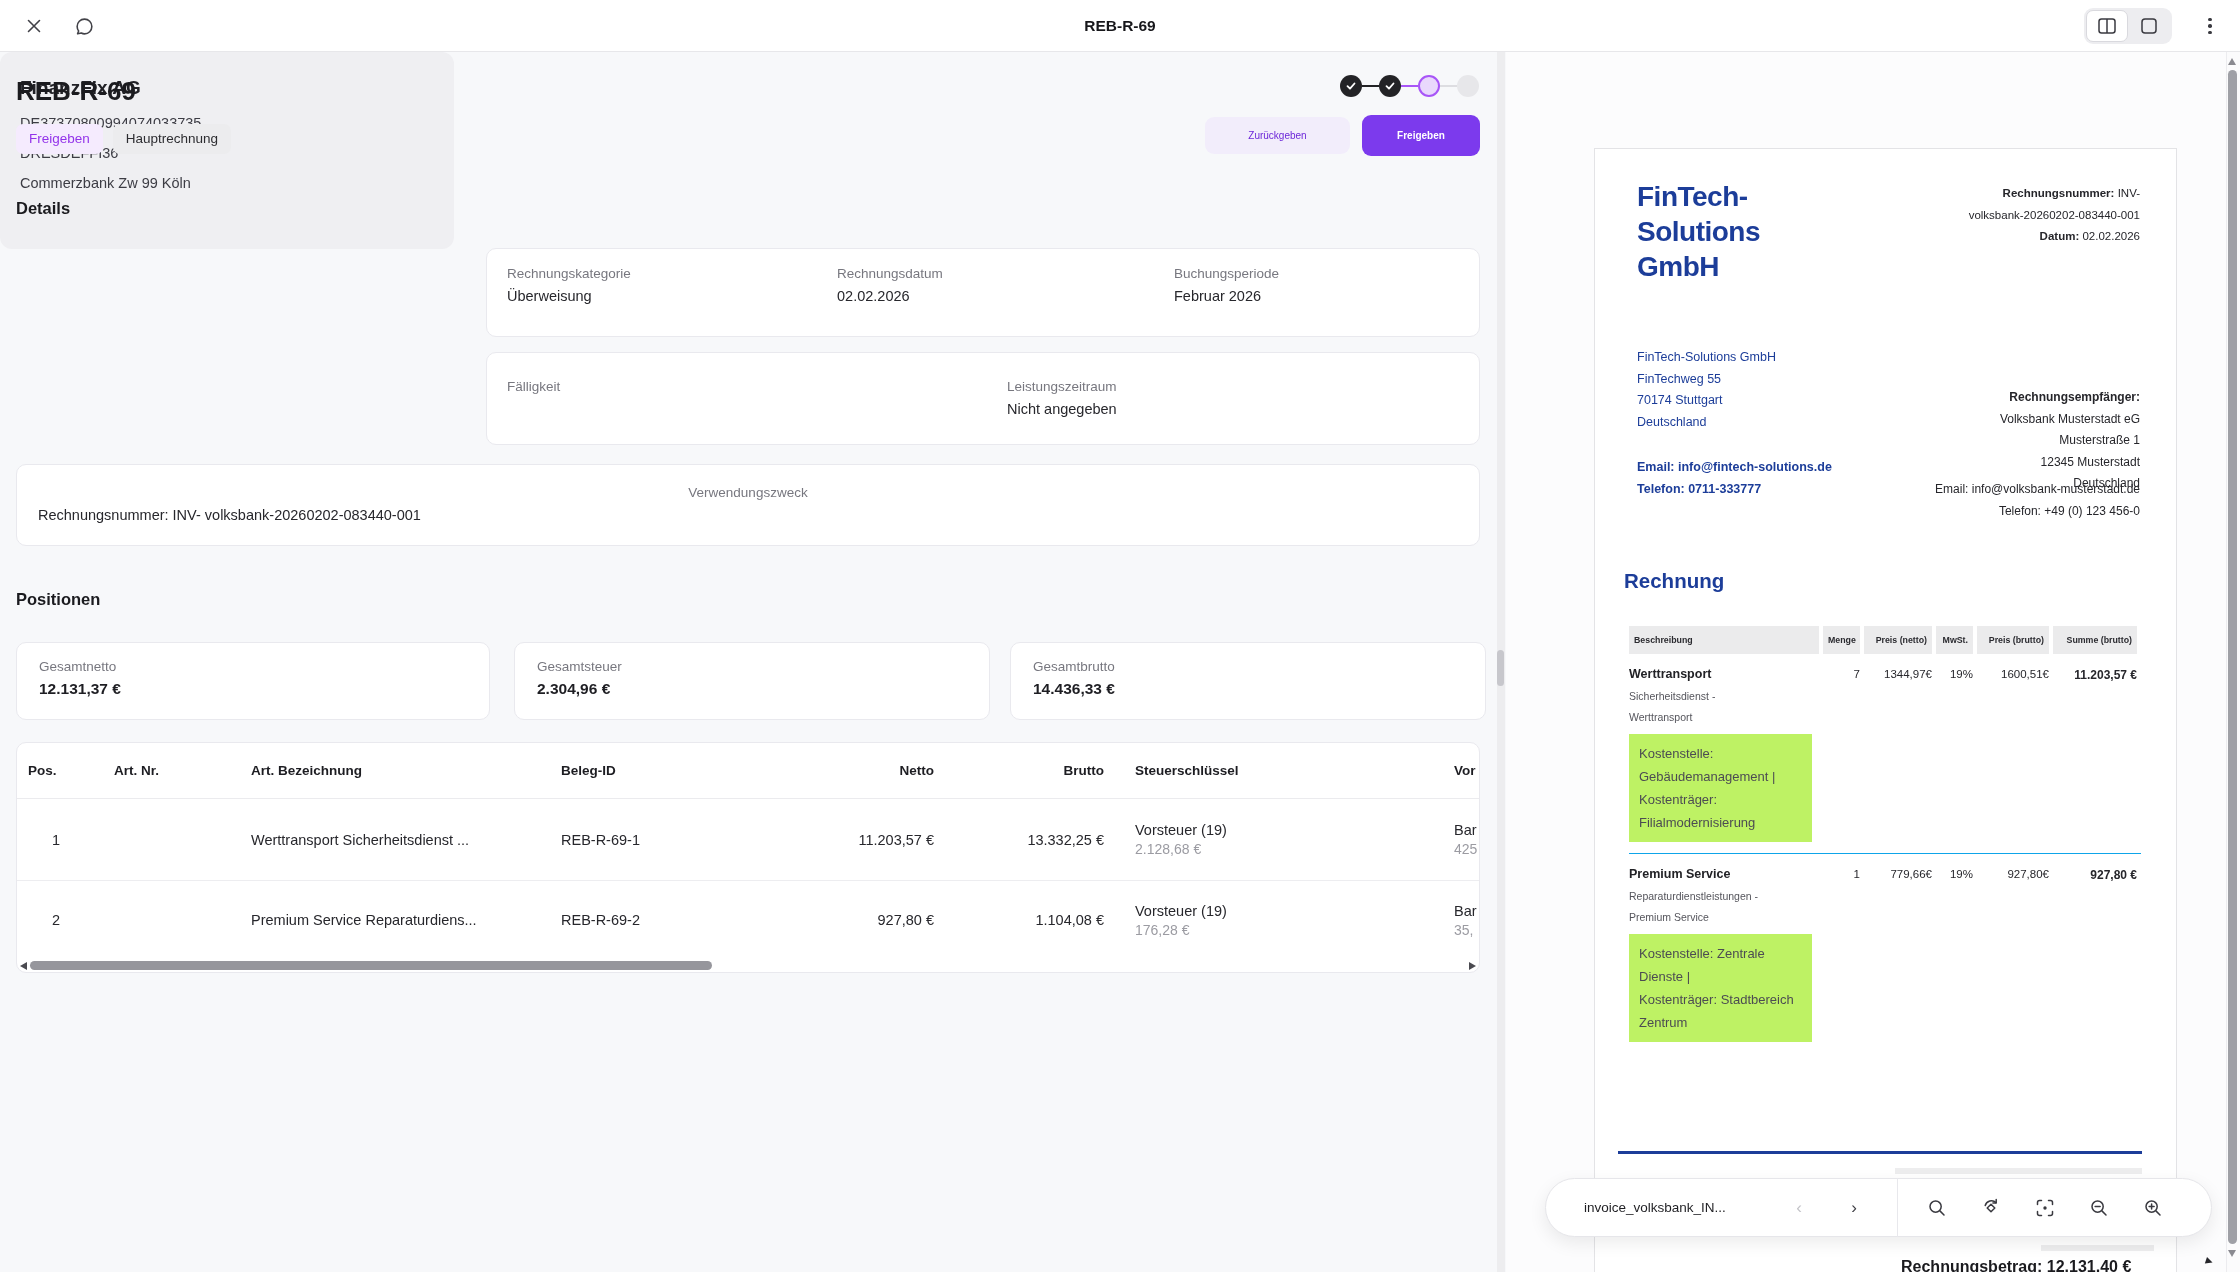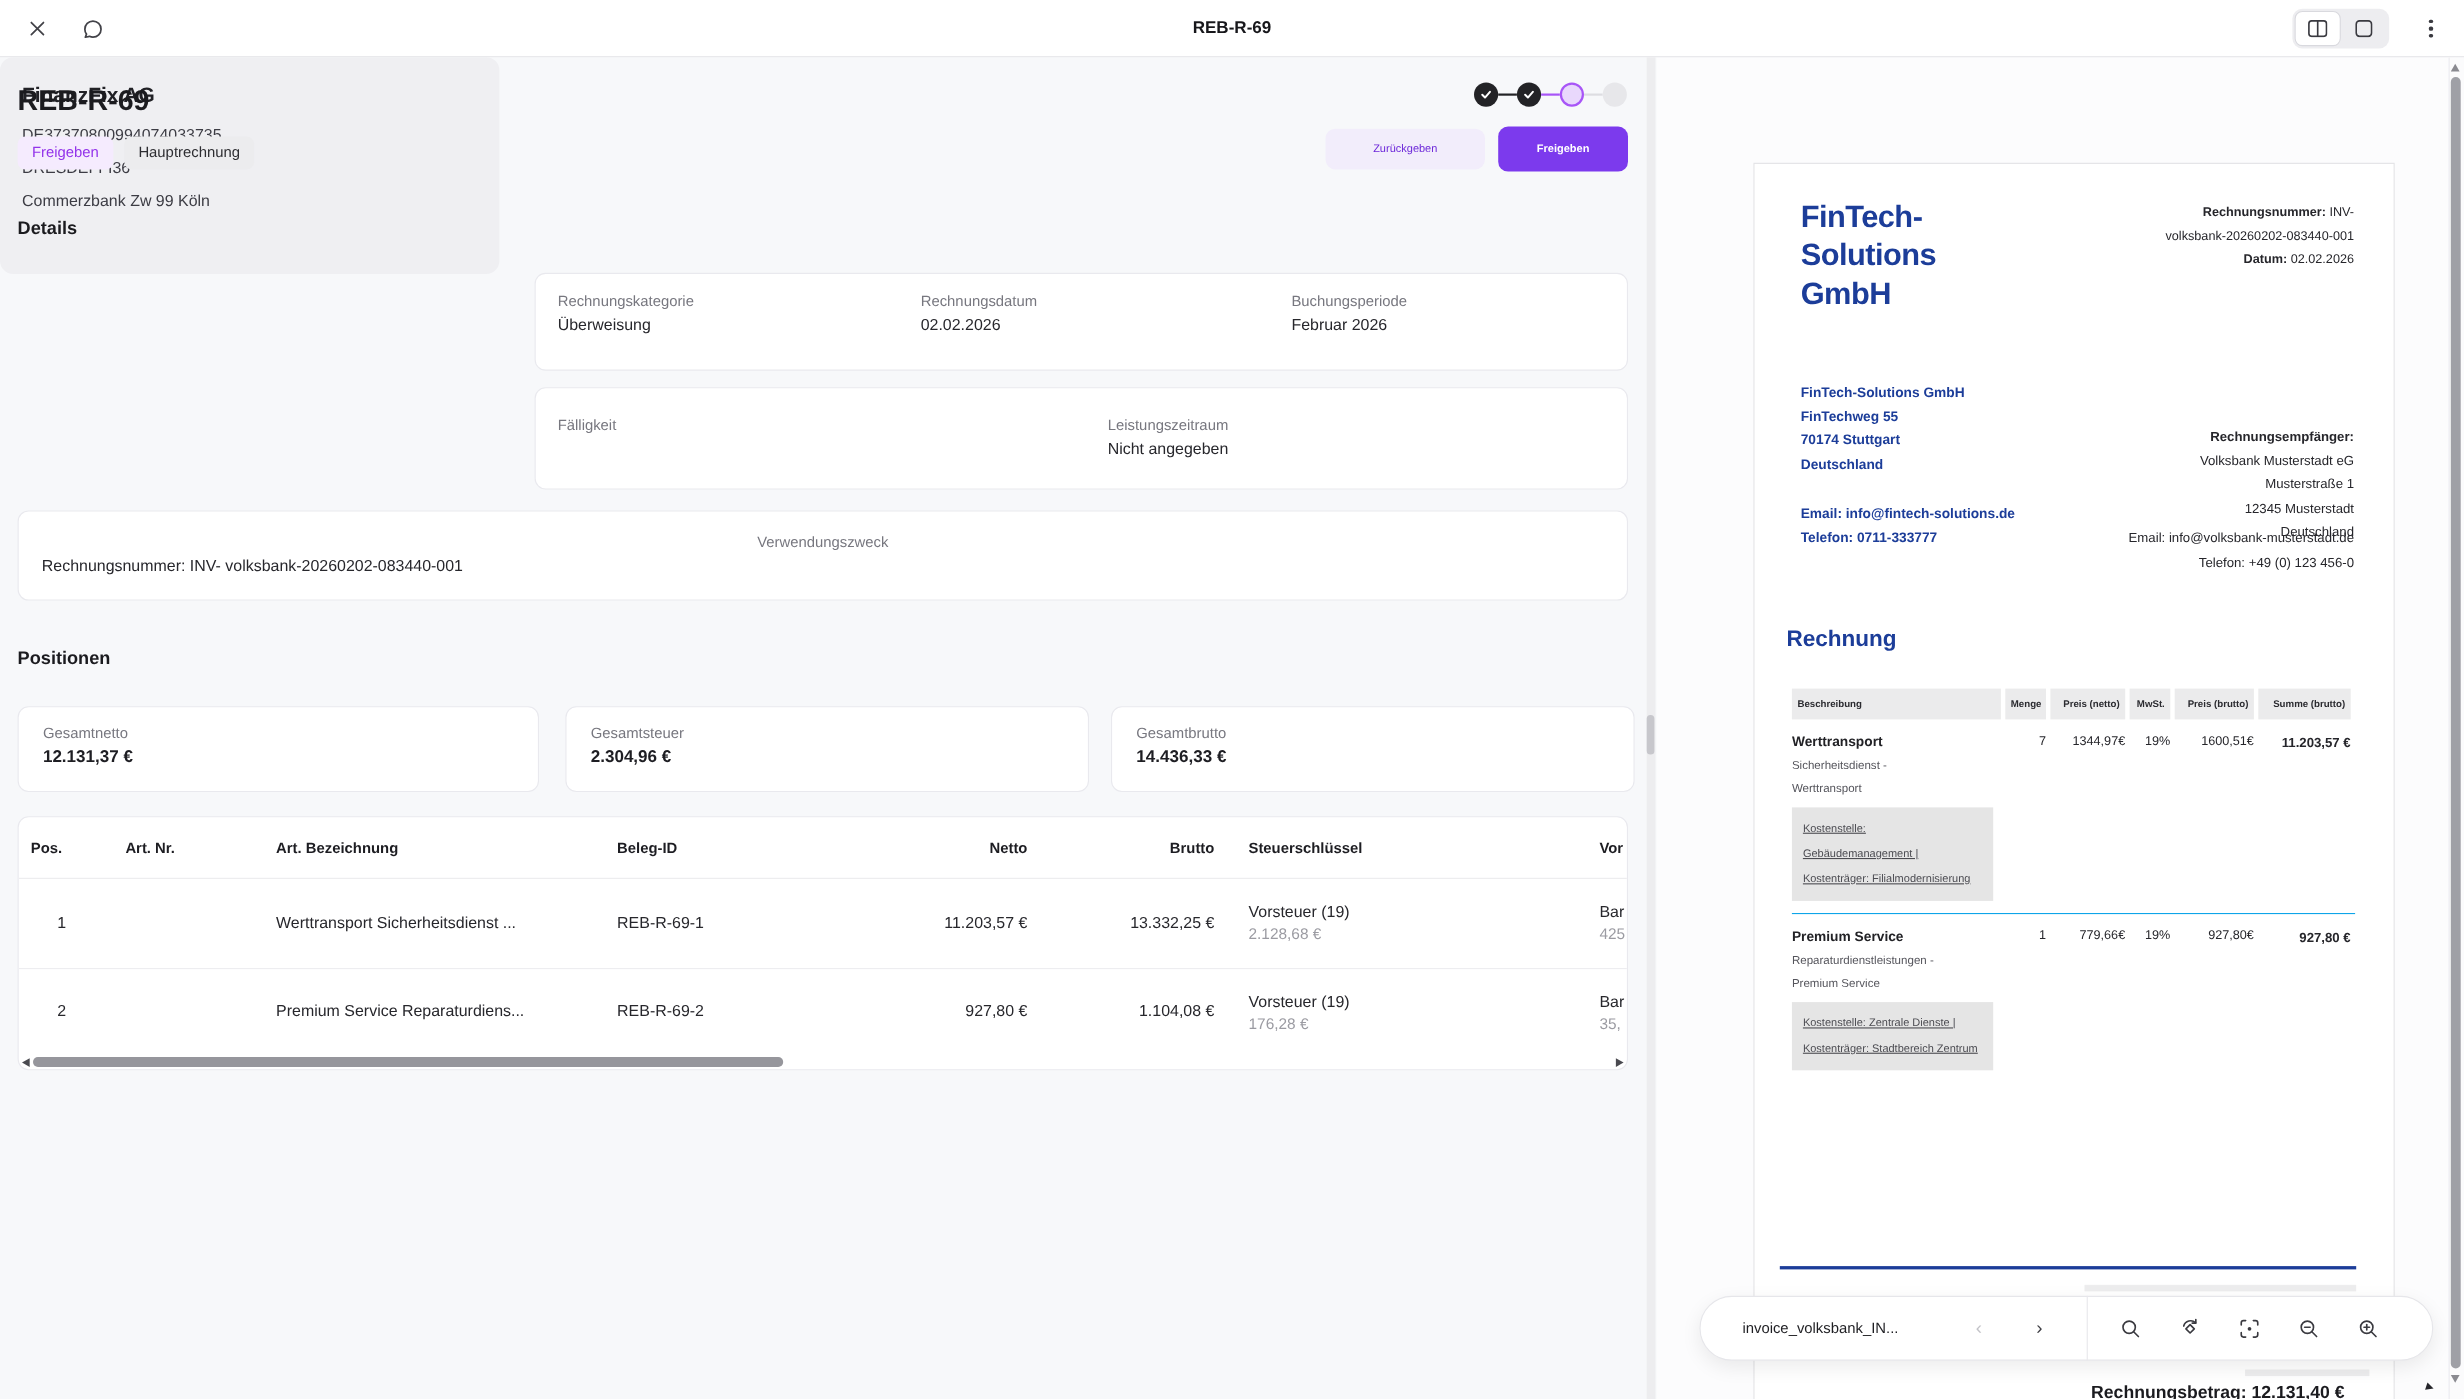--- a/index.html
+++ b/index.html
@@ -73,34 +73,34 @@
 
   .lp-scroll-track { position:absolute; left:1497px; top:0; width:8px; height:1220px; background:#ededef; }
   .lp-scroll-thumb { position:absolute; left:1497px; top:598px; width:7px; height:36px; border-radius:3.5px; background:#c7c7cc; }
 
   
   .right-panel { position:absolute; top:52px; left:1506px; width:734px; height:1220px; background:#fcfcfd; overflow:hidden; }
   .pdf-page { position:absolute; left:88px; top:96px; width:583px; height:1400px; background:#ffffff; border:1px solid #e3e3e6; }
 
   .pdf-logo { position:absolute; left:42px; top:30px; font-size:28px; font-weight:700; line-height:35px; letter-spacing:-0.5px; color:#1c3d99; }
   .pdf-meta { position:absolute; right:36px; top:34px; text-align:right; font-size:11.5px; line-height:21.5px; color:#26262b; }
-  .pdf-sender { position:absolute; left:42px; top:198px; font-size:12.5px; font-weight:700; line-height:21.5px; color:#1c3d99; }
+  .pdf-sender { position:absolute; left:42px; top:198px; font-size:12.5px; font-weight:400; line-height:21.5px; color:#1c3d99; }
   .pdf-recipient { position:absolute; right:36px; top:198px; text-align:right; font-size:12px; line-height:21.5px; color:#26262b;margin-top:40px; }
   .pdf-sendcontact { position:absolute; left:42px; top:308px; font-size:12.5px; font-weight:700; line-height:21.5px; color:#1c3d99; }
   .pdf-reccontact { position:absolute; right:36px; top:330px; text-align:right; font-size:12px; line-height:21.5px; color:#26262b; }
   .pdf-h { position:absolute; left:29px; top:420px; font-size:20.5px; font-weight:700; color:#1c3d99; }
 
   .pdf-table { position:absolute; left:34px; top:477px; width:512px; }
   .pdf-grid { display:grid; grid-template-columns:190px 37px 68px 37px 72px 84px; column-gap:4px; }
   .pdf-th { background:#ebebec; font-size:8.8px; font-weight:700; color:#2b2b30; padding:9px 5px; }
   .pdf-row { padding-top:13px; align-items:start; }
   .pdf-row.sep { border-top:1px solid #0ea5e9; margin-top:11px; }
   .pdf-item-title { font-size:12.5px; font-weight:700; color:#222226; }
   .pdf-desc { font-size:10.5px; color:#55555c; line-height:20.5px; margin-top:5px; }
-  .pdf-costbox { margin-top:7px; background:#e5e5e5; padding:8px 10px; font-size:10px; color:#4c4c52; line-height:23px; width:183px;text-decoration:underline; }
+  .pdf-costbox { margin-top:7px; background:#bef264; padding:8px 10px; font-size:13px; color:#4c4c52; line-height:23px; width:183px; }
   .pdf-num { font-size:11.5px; color:#26262b; text-align:right; padding-top:1px; }
   .pdf-sum { font-size:12px; font-weight:700; }
 
   .pdf-rule { position:absolute; left:23px; top:1002px; width:524px; height:3px; background:#1c3d99; }
   .pdf-skel1 { position:absolute; left:300px; top:1019px; width:247px; height:6px; background:#ededee; }
   .pdf-skel2 { position:absolute; left:446px; top:1096px; width:113px; height:6px; background:#ededee; }
   .pdf-total { position:absolute; left:306px; top:1109px; font-size:16px; font-weight:700; color:#1b1b1f; }
 
   
   .pdf-toolbar { position:absolute; left:39px; top:1126px; width:667px; height:59px; background:#ffffff; border:1px solid #e6e6ea; border-radius:30px; box-shadow:0 6px 18px rgba(0,0,0,0.08); display:flex; align-items:center; z-index:20; }

